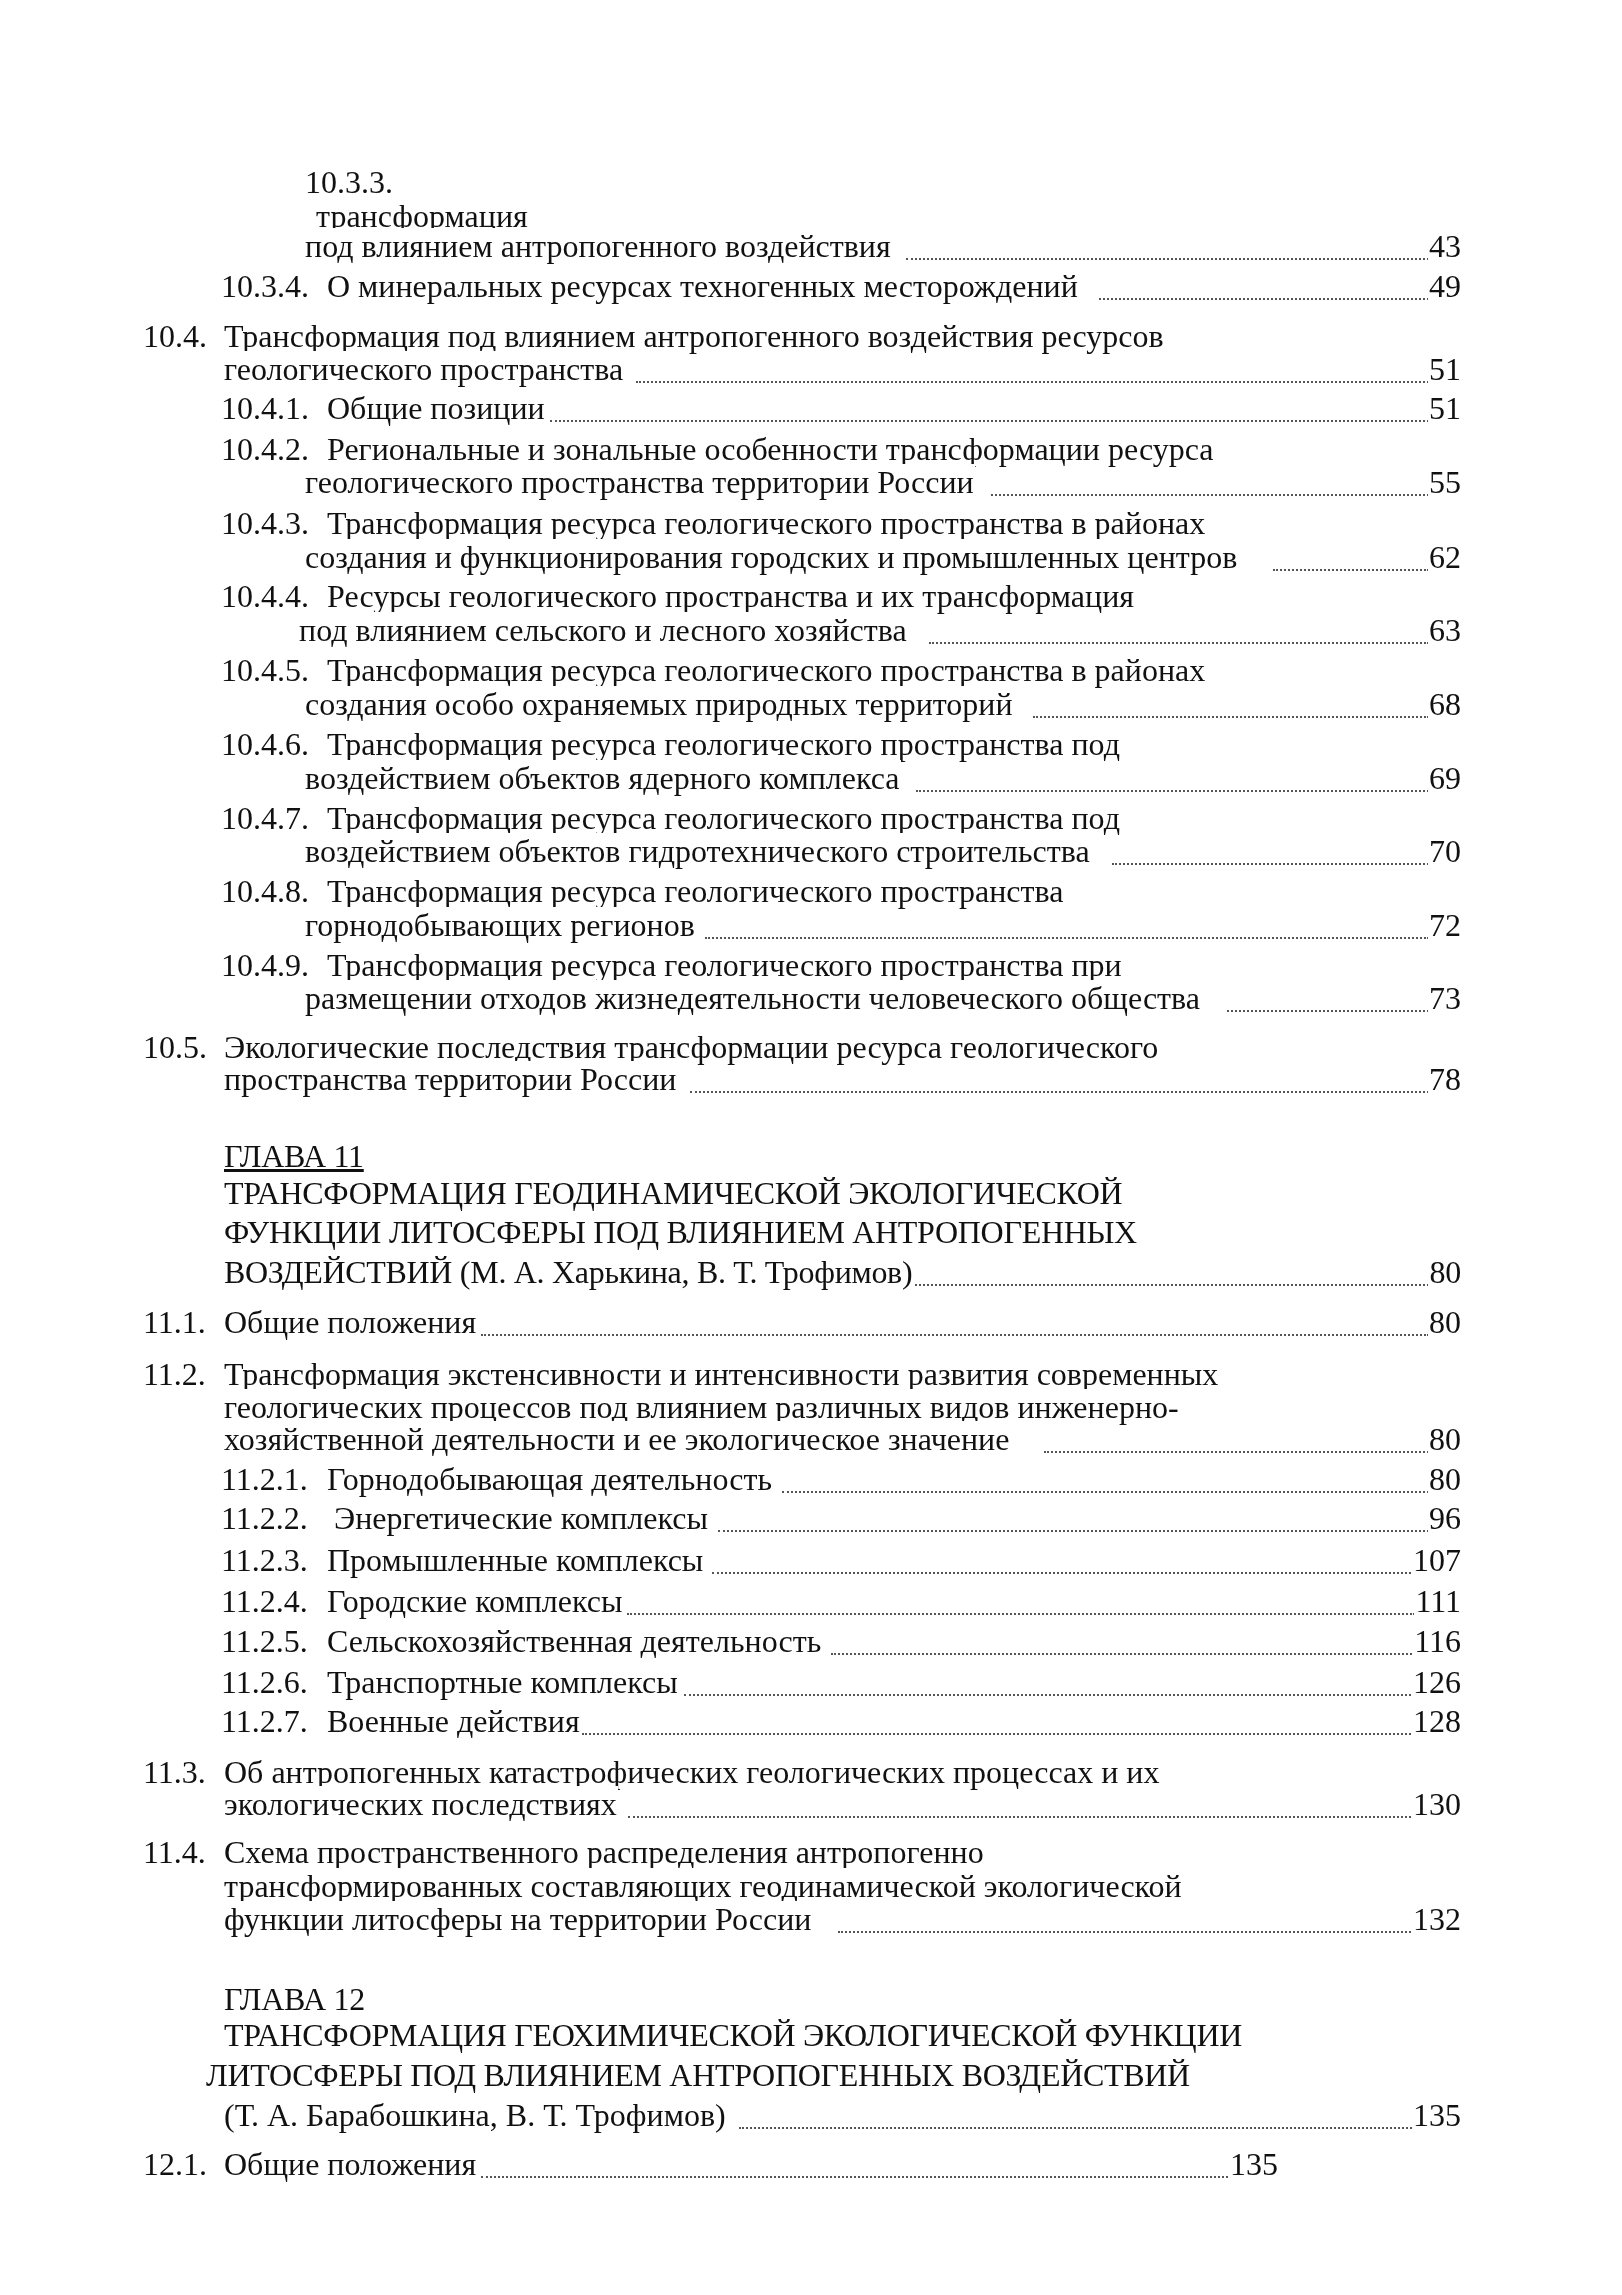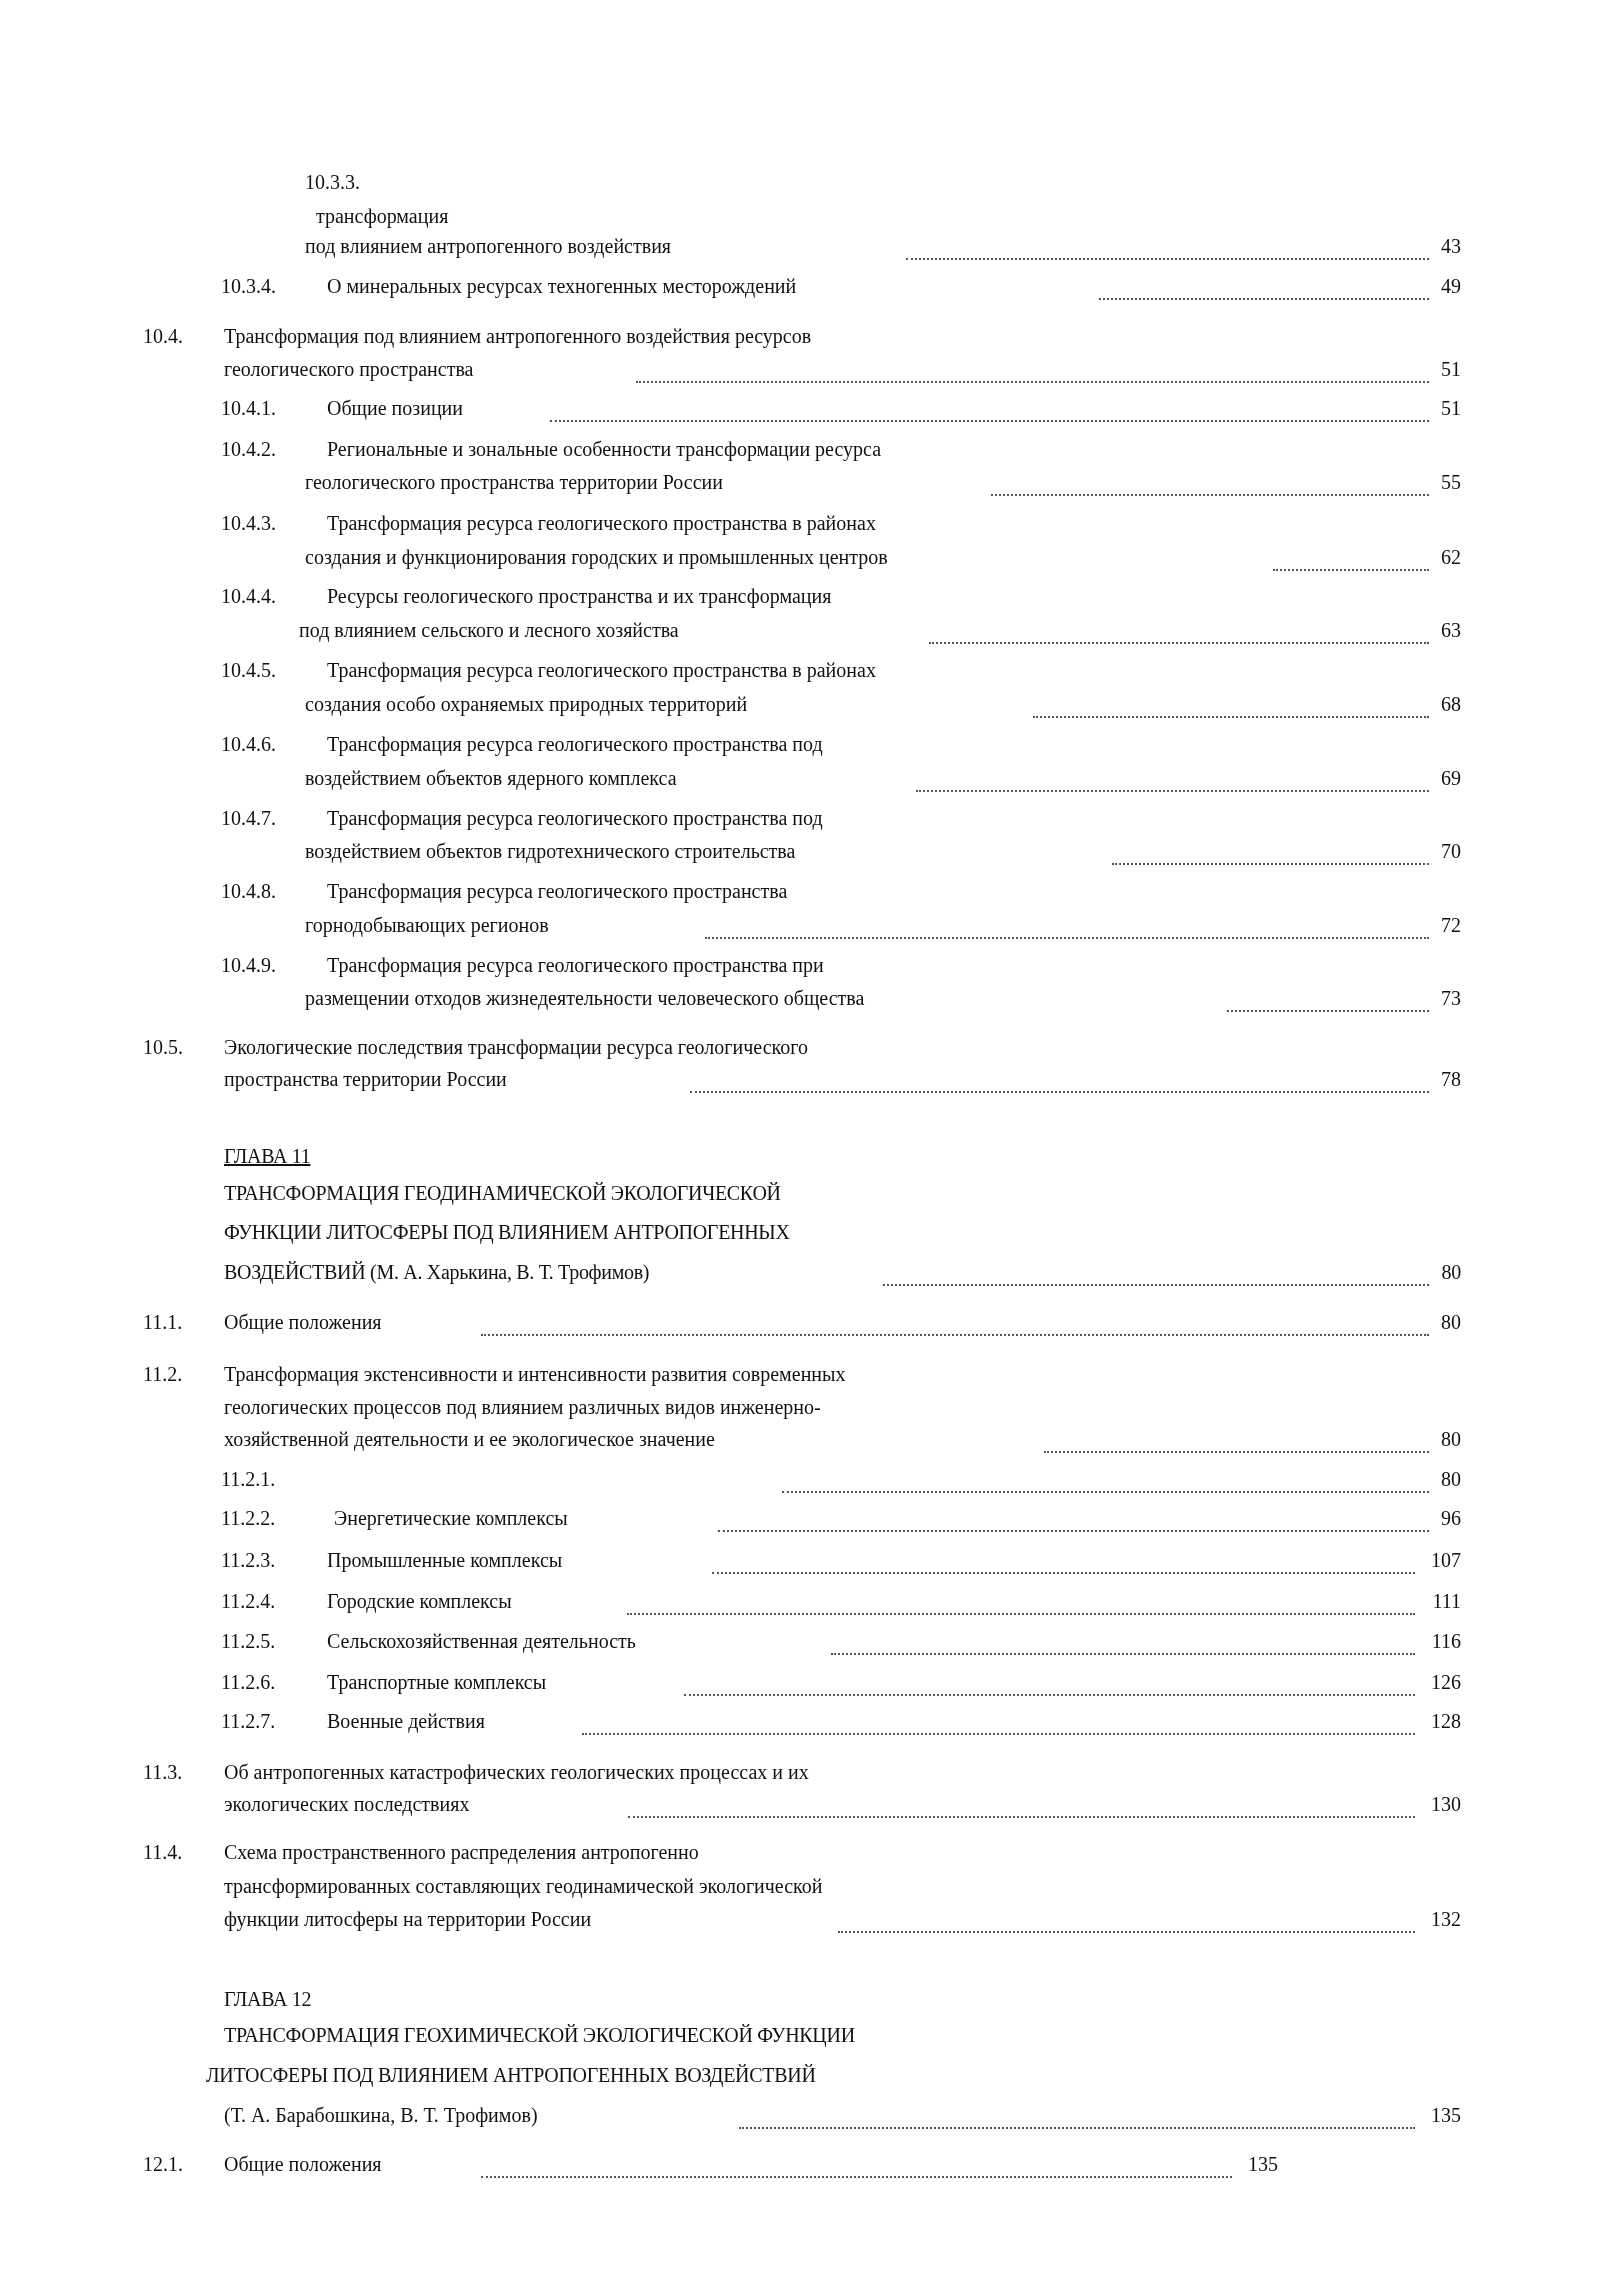--- a/index.html
+++ b/index.html
@@ -1,18 +1,18 @@
 <!DOCTYPE html>
 <html style="font-size:10.5px"><head>
 <meta charset="utf-8">
 <style>
   html, body { margin: 0; padding: 0; background: #ffffff; }
   body { width: 1623px; height: 2295px; position: relative; overflow: hidden;
          font-family: "Liberation Serif", "DejaVu Serif", serif; color: #111; }
-  .line { position: absolute; height: 37px; font-size: 20px; line-height: 37px; white-space: nowrap; }
+  .line { position: absolute; height: 37px; font-size: 32px; line-height: 37px; white-space: nowrap; }
   .num { position: absolute; top: 0; }
   .txt { position: absolute; top: 0; background: #fff; padding-right: 1.3px; }
   .lead { position: absolute; top: 0; height: 37px; }
   .lead::after { content: ""; position: absolute; left: 0; right: 0; bottom: 5.2px;
                  border-bottom: 2px dotted #555; }
   .pg { position: absolute; top: 0; right: 162px; text-align: right; background: #fff; padding-left: 1.3px; }
   .chap { letter-spacing: -0.3px; }
 </style>
 </head>
 <body>
@@ -159,20 +159,21 @@
       <span class="txt" style="left: 224px;">геологических процессов под влиянием различных видов инженерно-</span>
     </div>
     <div class="line" style="top: 1421px; left: 0px; width: 1623px;">
       <span class="lead" style="left: 1044px; right: 194px;"></span>
       <span class="txt" style="left: 224px;">хозяйственной деятельности  и ее экологическое значение</span>
       <span class="pg">80</span>
     </div>
     <div class="line" style="top: 1461px; left: 0px; width: 1623px;">
       <span class="num" style="left: 221px;">11.2.1.</span>
       <span class="lead" style="left: 782px; right: 194px;"></span>
+      <span class="txt" style="left: 327px;">Горнодобывающая деятельность</span>
       <span class="pg">80</span>
     </div>
     <div class="line" style="top: 1500px; left: 0px; width: 1623px;">
       <span class="num" style="left: 221px;">11.2.2.</span>
       <span class="lead" style="left: 718px; right: 194px;"></span>
       <span class="txt" style="left: 334px;">Энергетические комплексы</span>
       <span class="pg">96</span>
     </div>
     <div class="line" style="top: 1542px; left: 0px; width: 1623px;">
       <span class="num" style="left: 221px;">11.2.3.</span>

